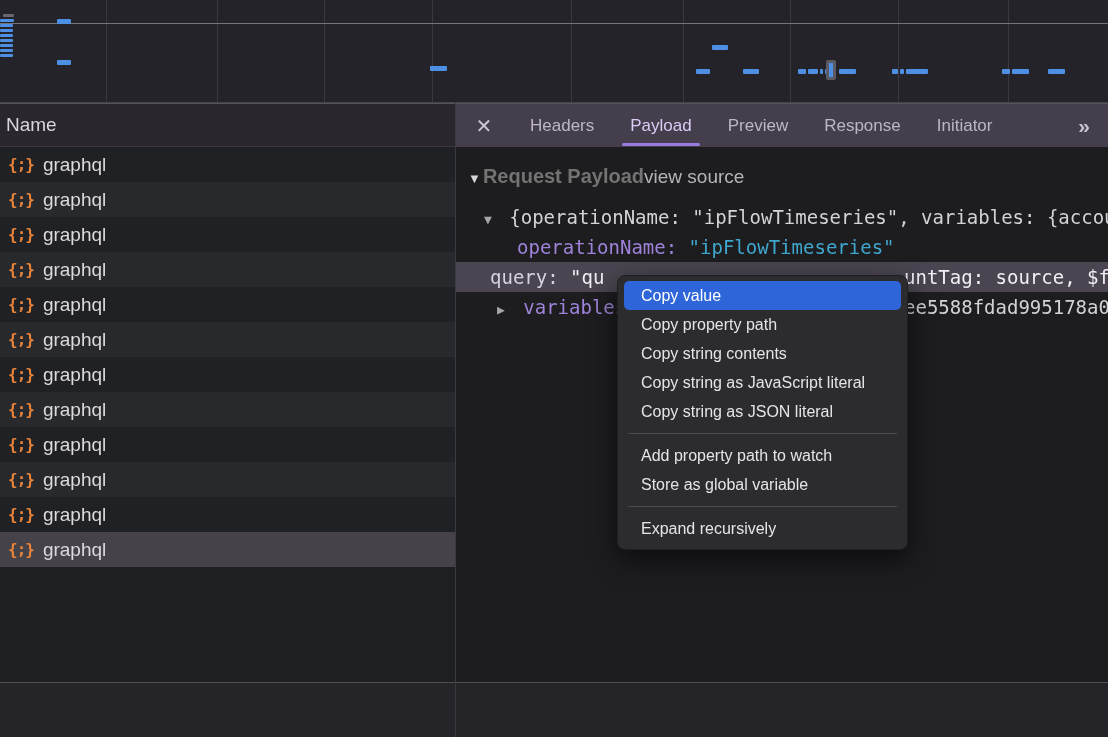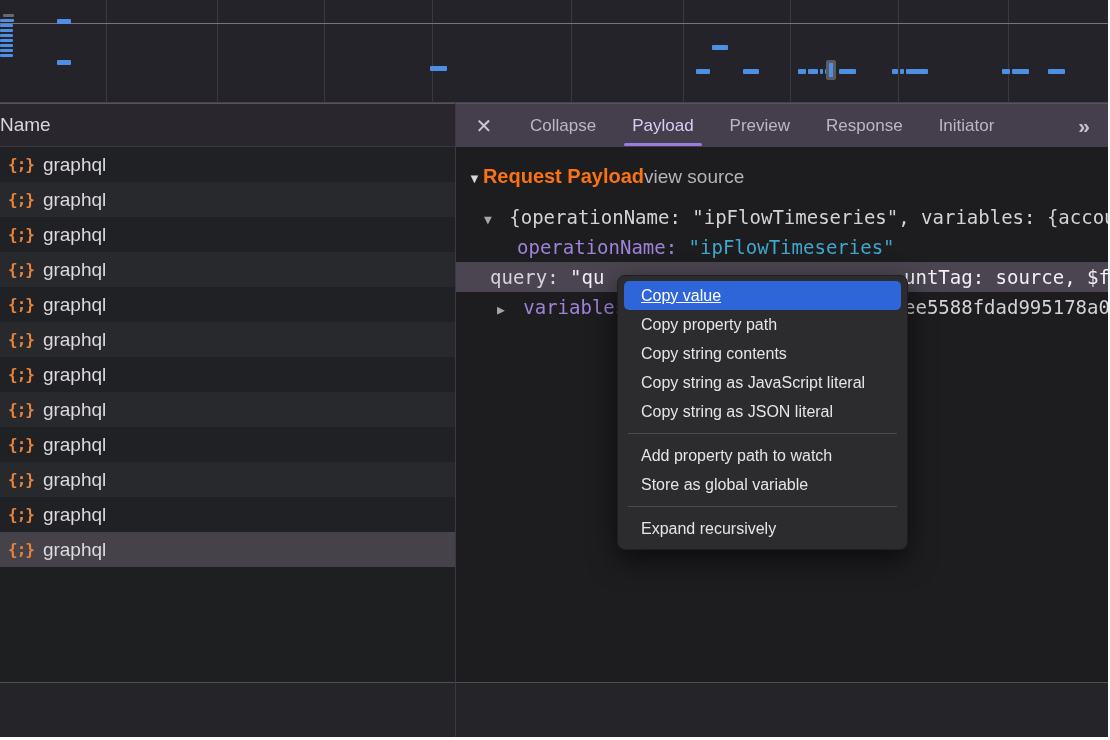--- a/index.html
+++ b/index.html
@@ -14,21 +14,21 @@
   .ov-bar { position:absolute; border-radius:1px; }
   .ov-bar.blue { background:#4d8fe2; }
   .ov-bar.gray { background:#6a686e; }
   #ov-marker { position:absolute; background:#5c5a62; border-radius:2px; }
   #ov-marker .tick { position:absolute; left:3px; top:3px; bottom:3px; width:4px; background:#4d8fe2; }
 
   
   #left-panel { position:absolute; left:0; top:103px; width:455px; bottom:0; background:#1e1f21; }
   #name-header { position:absolute; left:0; top:0; width:100%; height:44px; background:#2a262e;
                  border-top:1px solid #56535b; border-bottom:1px solid #3a383e;
-                 color:#d9d5dc; font-size:19px; line-height:42px; padding-left:0; }
+                 color:#d9d5dc; font-size:19px; line-height:42px; padding-left:6px; }
   #rows { position:absolute; left:0; top:44px; width:100%; }
   .req-row { height:35px; display:flex; align-items:center; padding-left:8px; background:#202124; cursor:default; }
   .req-row.alt { background:#28292d; }
   .req-row.selected { background:#46424a; }
   .req-icon { color:#e8833a; font-family:"DejaVu Sans Mono", monospace; font-weight:bold; font-size:16px; margin-right:9px; letter-spacing:-1px; }
   .req-label { color:#dddade; font-size:19px; }
   #v-divider { position:absolute; left:455px; top:103px; bottom:0; width:1px; background:#3c3a40; z-index:3; }
 
   
   #right-panel { position:absolute; left:456px; top:103px; width:652px; height:579px; background:#1d1c1f; }
@@ -38,42 +38,42 @@
   .tab { position:relative; display:flex; align-items:center; padding:0 18px; color:#bdb7c3; font-size:17px; cursor:default; }
   .tab.active { color:#d9cdf5; }
   .tab .underline { position:absolute; left:10px; right:10px; bottom:1px; height:3px; border-radius:2px; background:#9a7ce0; display:none; }
   .tab.active .underline { display:block; }
   #tab-overflow { margin-left:auto; display:flex; align-items:center; padding:0 18px; color:#c6c1cc; font-size:21px; font-weight:bold; }
 
   
   #payload { position:absolute; left:0; top:44px; right:0; bottom:0; font-family:"DejaVu Sans Mono", monospace; }
   #payload-header { position:absolute; left:12px; top:18px; font-family:"Liberation Sans", sans-serif; }
   #payload-header .tri { color:#d8d5db; font-size:13px; margin-right:2px; }
-  #payload-header .title { color:#f97316; font-weight:bold; font-size:20px;text-align:right; }
+  #payload-header .title { color:#737373; font-weight:bold; font-size:20px;text-align:right; }
   #payload-header .viewsrc { color:#b6b2ba; font-size:19px; }
   .tree-row { position:absolute; left:0; right:0; height:30px; line-height:30px; font-size:19px; white-space:nowrap; overflow:hidden; }
   .tree-row .tri { color:#a7a4ab; font-size:13px; }
   .prop { color:#9e83d8; }
   .str { color:#3fa7ce; }
   .plain { color:#d4d2d6; }
   .tree-row.selected { background:#4a4550; }
   .tree-row.selected .prop { color:#d8d2e0; }
   .tree-row.selected .plain, .tree-row.selected .str { color:#f1eff4; }
   .right-frag { position:absolute; left:448px; top:0; }
 
   
   #footer { position:absolute; left:0; top:682px; width:1108px; height:55px; background:#252428; border-top:1px solid #504e54; }
 
   
   #context-menu { position:absolute; left:617px; top:275px; width:291px; background:#2c2b2e;
                   border:1px solid #1f1f21; border-radius:8px; padding:5px 0 6px 0; z-index:10;
                   box-shadow:0 10px 28px rgba(0,0,0,0.6); }
   .menu-item { position:relative; height:29px; line-height:29px; margin:0 6px; padding-left:17px; border-radius:5px;
                color:#e5e4e7; font-size:16px; white-space:nowrap; cursor:default; }
-  .menu-item.highlighted { background:#2e65d9; color:#ffffff;text-decoration:underline; }
+  .menu-item.highlighted { background:#2e65d9; color:#ffffff; }
   .menu-divider { height:1px; background:#4b4a4e; margin:7px 10px; }
 </style>
 </head>
 <body>
 
 <div id="stage">
   <div id="devtools">
 
     <div id="overview">
         <div class="grid-v" style="left: 106px;"></div>
@@ -171,21 +171,21 @@
         </div>
     </div>
 
     <div id="v-divider"></div>
 
     <div id="right-panel">
       <div id="tabbar">
         <div id="close-btn">✕</div>
         <div id="tabs-holder" style="display:flex;">
             <div class="tab">
-              <span>Collapse</span>
+              <span>Headers</span>
             </div>
             <div class="tab active">
               <span>Payload</span>
               <span class="underline"></span>
             </div>
             <div class="tab">
               <span>Preview</span>
             </div>
             <div class="tab">
               <span>Response</span>

